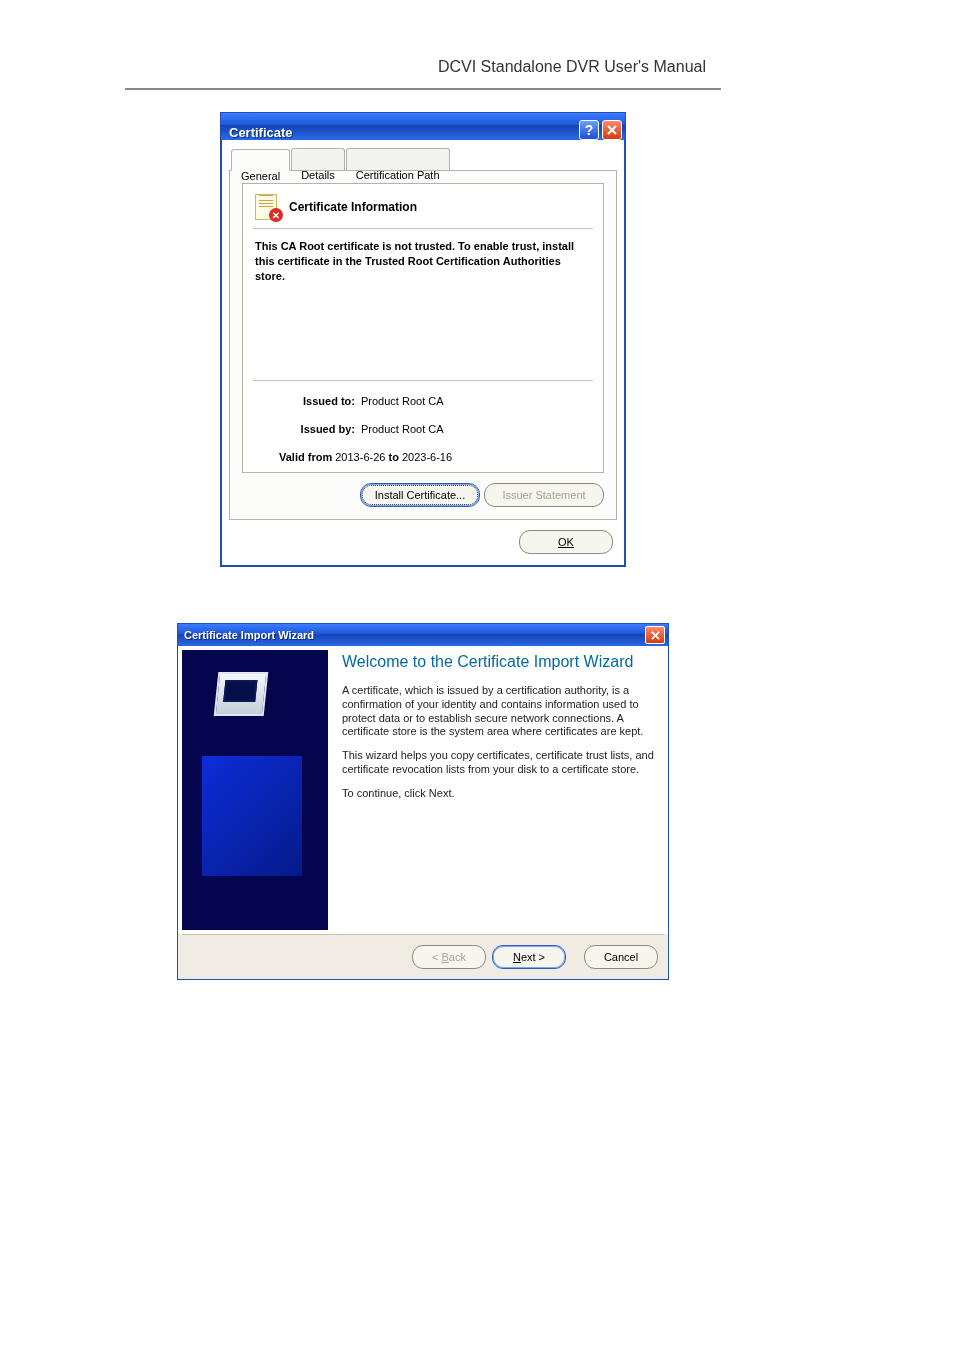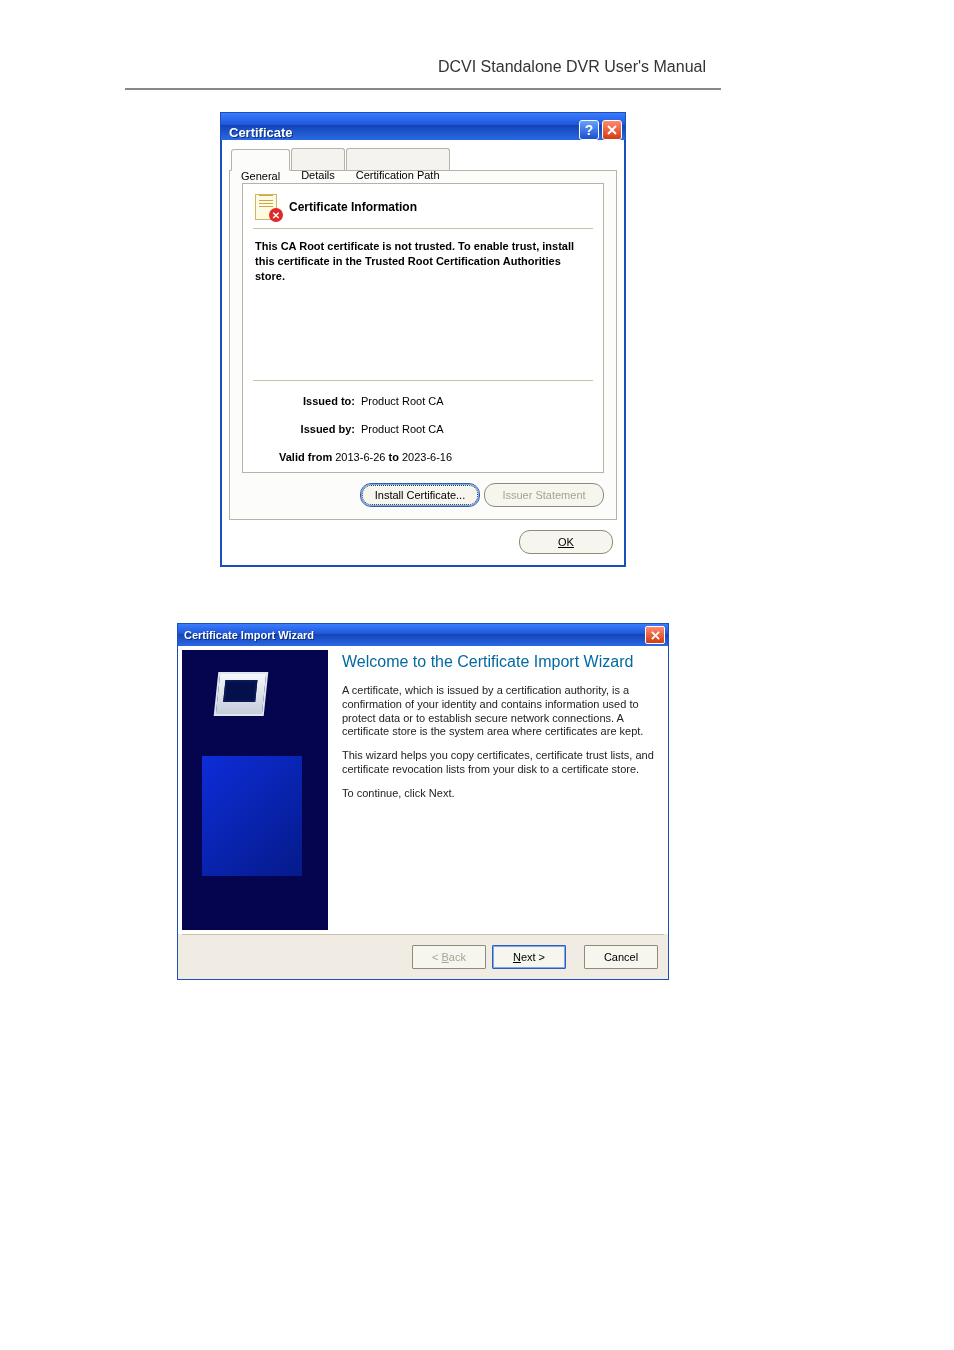--- a/index.html
+++ b/index.html
@@ -321,21 +321,21 @@
     justify-content: flex-end;
     gap: 6px;
     padding: 10px;
     background: #f0ece3;
   }
   .wiz-btn {
     min-width: 72px;
     height: 22px;
     background: #f6f5ee;
     border: 1px solid #8e8b7a;
-    border-radius: 1px;
+    border-radius: 11px;
     font-size: 11px;
     display: flex;
     align-items: center;
     justify-content: center;
   }
   .wiz-btn.primary {
     border: 1px solid #2a5fbe;
     box-shadow: 0 0 0 1px #7fa8e6 inset;
   }
   .wiz-btn.disabled { color: #a7a593; }

